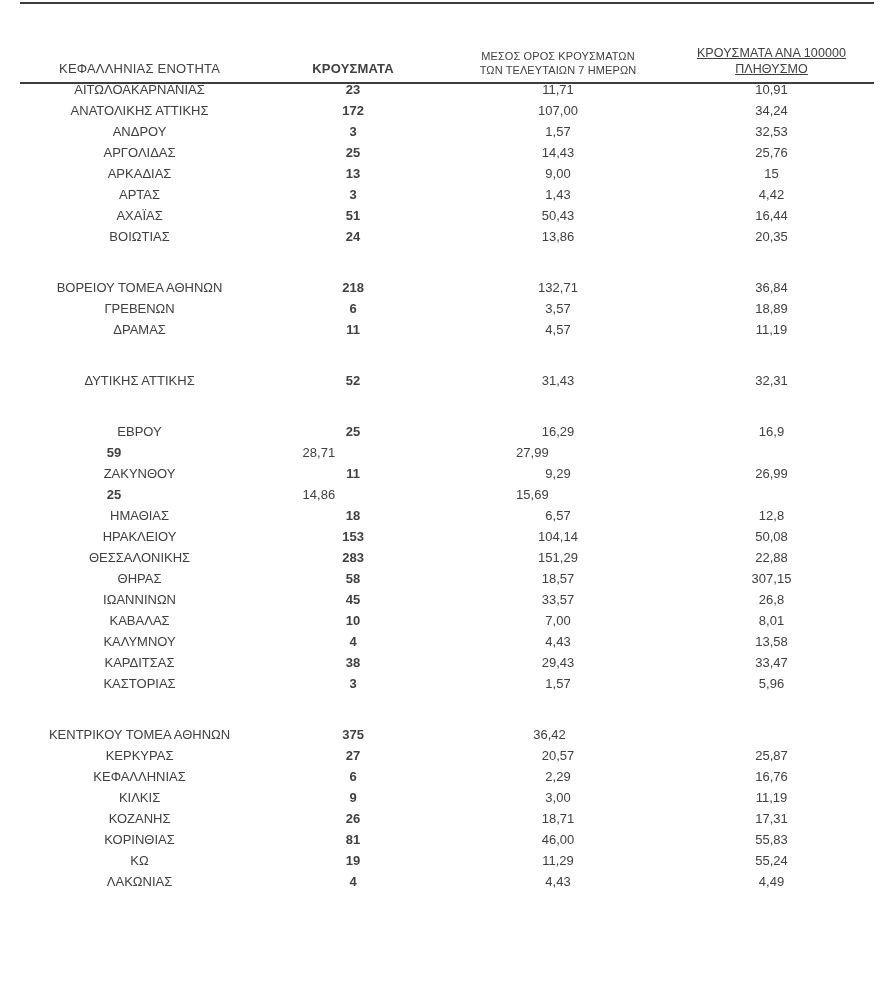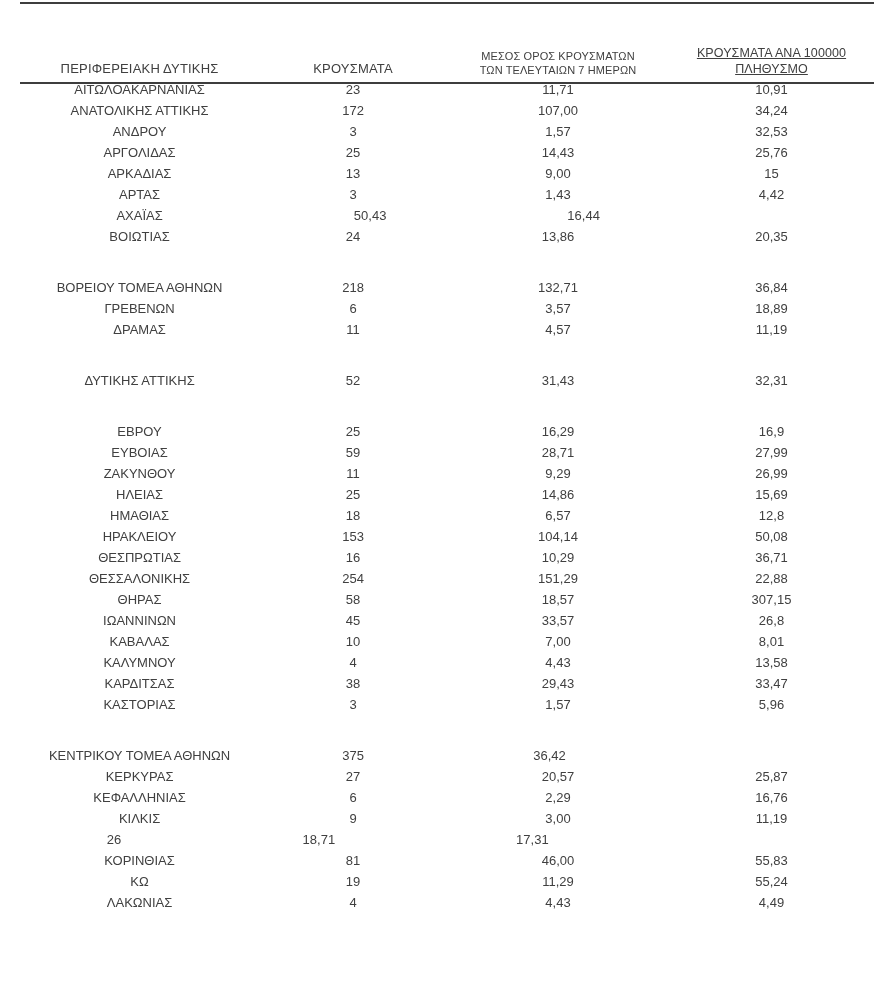--- a/index.html
+++ b/index.html
@@ -26,21 +26,21 @@
     top: 34px;
     left: 20px;
     width: 854px;
     display: flex;
     align-items: flex-end;
     padding-bottom: 4px;
     border-bottom: 2px solid #3d3d3d;
   }
   .th { text-align: center; line-height: 1.25; }
   .col-region  { width: 28%; }
-  .col-cases   { width: 22%; }
+  .col-cases   { width: 22%; font-weight: bold; }
   .col-avg7    { width: 26%; }
   .col-per100k { width: 24%; }
   .th-main { font-size: 13px; letter-spacing: 0.2px; }
   .th-small { font-size: 11px; letter-spacing: 0.1px; margin-top: 16px; }
   .th-mid { font-size: 12.5px; letter-spacing: 0.1px; text-decoration: underline; }
 
   .table-body {
     position: absolute;
     top: 79px;
     left: 20px;
@@ -56,21 +56,21 @@
   .spacer-row { height: 30px; }
 </style>
 </head>
 <body>
 
 <div class="page">
 
   <div class="rule top-rule"></div>
 
   <div class="table-header">
-    <div class="th col-region th-main">ΠΕΡΙΦΕΡΕΙΑΚΗ ΔΥΤΙΚΗΣ</div>
+    <div class="th col-region th-main">ΚΕΦΑΛΛΗΝΙΑΣ ΕΝΟΤΗΤΑ</div>
     <div class="th col-cases th-main">ΚΡΟΥΣΜΑΤΑ</div>
     <div class="th col-avg7 th-small">
       <div>ΜΕΣΟΣ ΟΡΟΣ ΚΡΟΥΣΜΑΤΩΝ</div>
       <div>ΤΩΝ ΤΕΛΕΥΤΑΙΩΝ 7 ΗΜΕΡΩΝ</div>
     </div>
     <div class="th col-per100k th-mid">
       <div>ΚΡΟΥΣΜΑΤΑ ΑΝΑ 100000</div>
       <div>ΠΛΗΘΥΣΜΟ</div>
     </div>
   </div>
@@ -107,20 +107,21 @@
     <div class="td col-per100k">15</div>
   </div>
       <div class="tr">
     <div class="td col-region">ΑΡΤΑΣ</div>
     <div class="td col-cases">3</div>
     <div class="td col-avg7">1,43</div>
     <div class="td col-per100k">4,42</div>
   </div>
       <div class="tr">
     <div class="td col-region">ΑΧΑΪΑΣ</div>
+    <div class="td col-cases">51</div>
     <div class="td col-avg7">50,43</div>
     <div class="td col-per100k">16,44</div>
   </div>
       <div class="tr">
     <div class="td col-region">ΒΟΙΩΤΙΑΣ</div>
     <div class="td col-cases">24</div>
     <div class="td col-avg7">13,86</div>
     <div class="td col-per100k">20,35</div>
   </div>
       <div class="spacer-row"></div>
@@ -150,58 +151,50 @@
     <div class="td col-per100k">32,31</div>
   </div>
       <div class="spacer-row"></div>
       <div class="tr">
     <div class="td col-region">ΕΒΡΟΥ</div>
     <div class="td col-cases">25</div>
     <div class="td col-avg7">16,29</div>
     <div class="td col-per100k">16,9</div>
   </div>
       <div class="tr">
-    <div class="td col-region">ΕΥΒΟΙΑΣ</div>
     <div class="td col-cases">59</div>
     <div class="td col-avg7">28,71</div>
     <div class="td col-per100k">27,99</div>
   </div>
       <div class="tr">
     <div class="td col-region">ΖΑΚΥΝΘΟΥ</div>
     <div class="td col-cases">11</div>
     <div class="td col-avg7">9,29</div>
     <div class="td col-per100k">26,99</div>
   </div>
       <div class="tr">
-    <div class="td col-region">ΗΛΕΙΑΣ</div>
     <div class="td col-cases">25</div>
     <div class="td col-avg7">14,86</div>
     <div class="td col-per100k">15,69</div>
   </div>
       <div class="tr">
     <div class="td col-region">ΗΜΑΘΙΑΣ</div>
     <div class="td col-cases">18</div>
     <div class="td col-avg7">6,57</div>
     <div class="td col-per100k">12,8</div>
   </div>
       <div class="tr">
     <div class="td col-region">ΗΡΑΚΛΕΙΟΥ</div>
     <div class="td col-cases">153</div>
     <div class="td col-avg7">104,14</div>
     <div class="td col-per100k">50,08</div>
   </div>
       <div class="tr">
-    <div class="td col-region">ΘΕΣΠΡΩΤΙΑΣ</div>
-    <div class="td col-cases">16</div>
-    <div class="td col-avg7">10,29</div>
-    <div class="td col-per100k">36,71</div>
-  </div>
-      <div class="tr">
     <div class="td col-region">ΘΕΣΣΑΛΟΝΙΚΗΣ</div>
-    <div class="td col-cases">254</div>
+    <div class="td col-cases">283</div>
     <div class="td col-avg7">151,29</div>
     <div class="td col-per100k">22,88</div>
   </div>
       <div class="tr">
     <div class="td col-region">ΘΗΡΑΣ</div>
     <div class="td col-cases">58</div>
     <div class="td col-avg7">18,57</div>
     <div class="td col-per100k">307,15</div>
   </div>
       <div class="tr">
@@ -252,20 +245,21 @@
     <div class="td col-avg7">2,29</div>
     <div class="td col-per100k">16,76</div>
   </div>
       <div class="tr">
     <div class="td col-region">ΚΙΛΚΙΣ</div>
     <div class="td col-cases">9</div>
     <div class="td col-avg7">3,00</div>
     <div class="td col-per100k">11,19</div>
   </div>
       <div class="tr">
+    <div class="td col-region">ΚΟΖΑΝΗΣ</div>
     <div class="td col-cases">26</div>
     <div class="td col-avg7">18,71</div>
     <div class="td col-per100k">17,31</div>
   </div>
       <div class="tr">
     <div class="td col-region">ΚΟΡΙΝΘΙΑΣ</div>
     <div class="td col-cases">81</div>
     <div class="td col-avg7">46,00</div>
     <div class="td col-per100k">55,83</div>
   </div>

